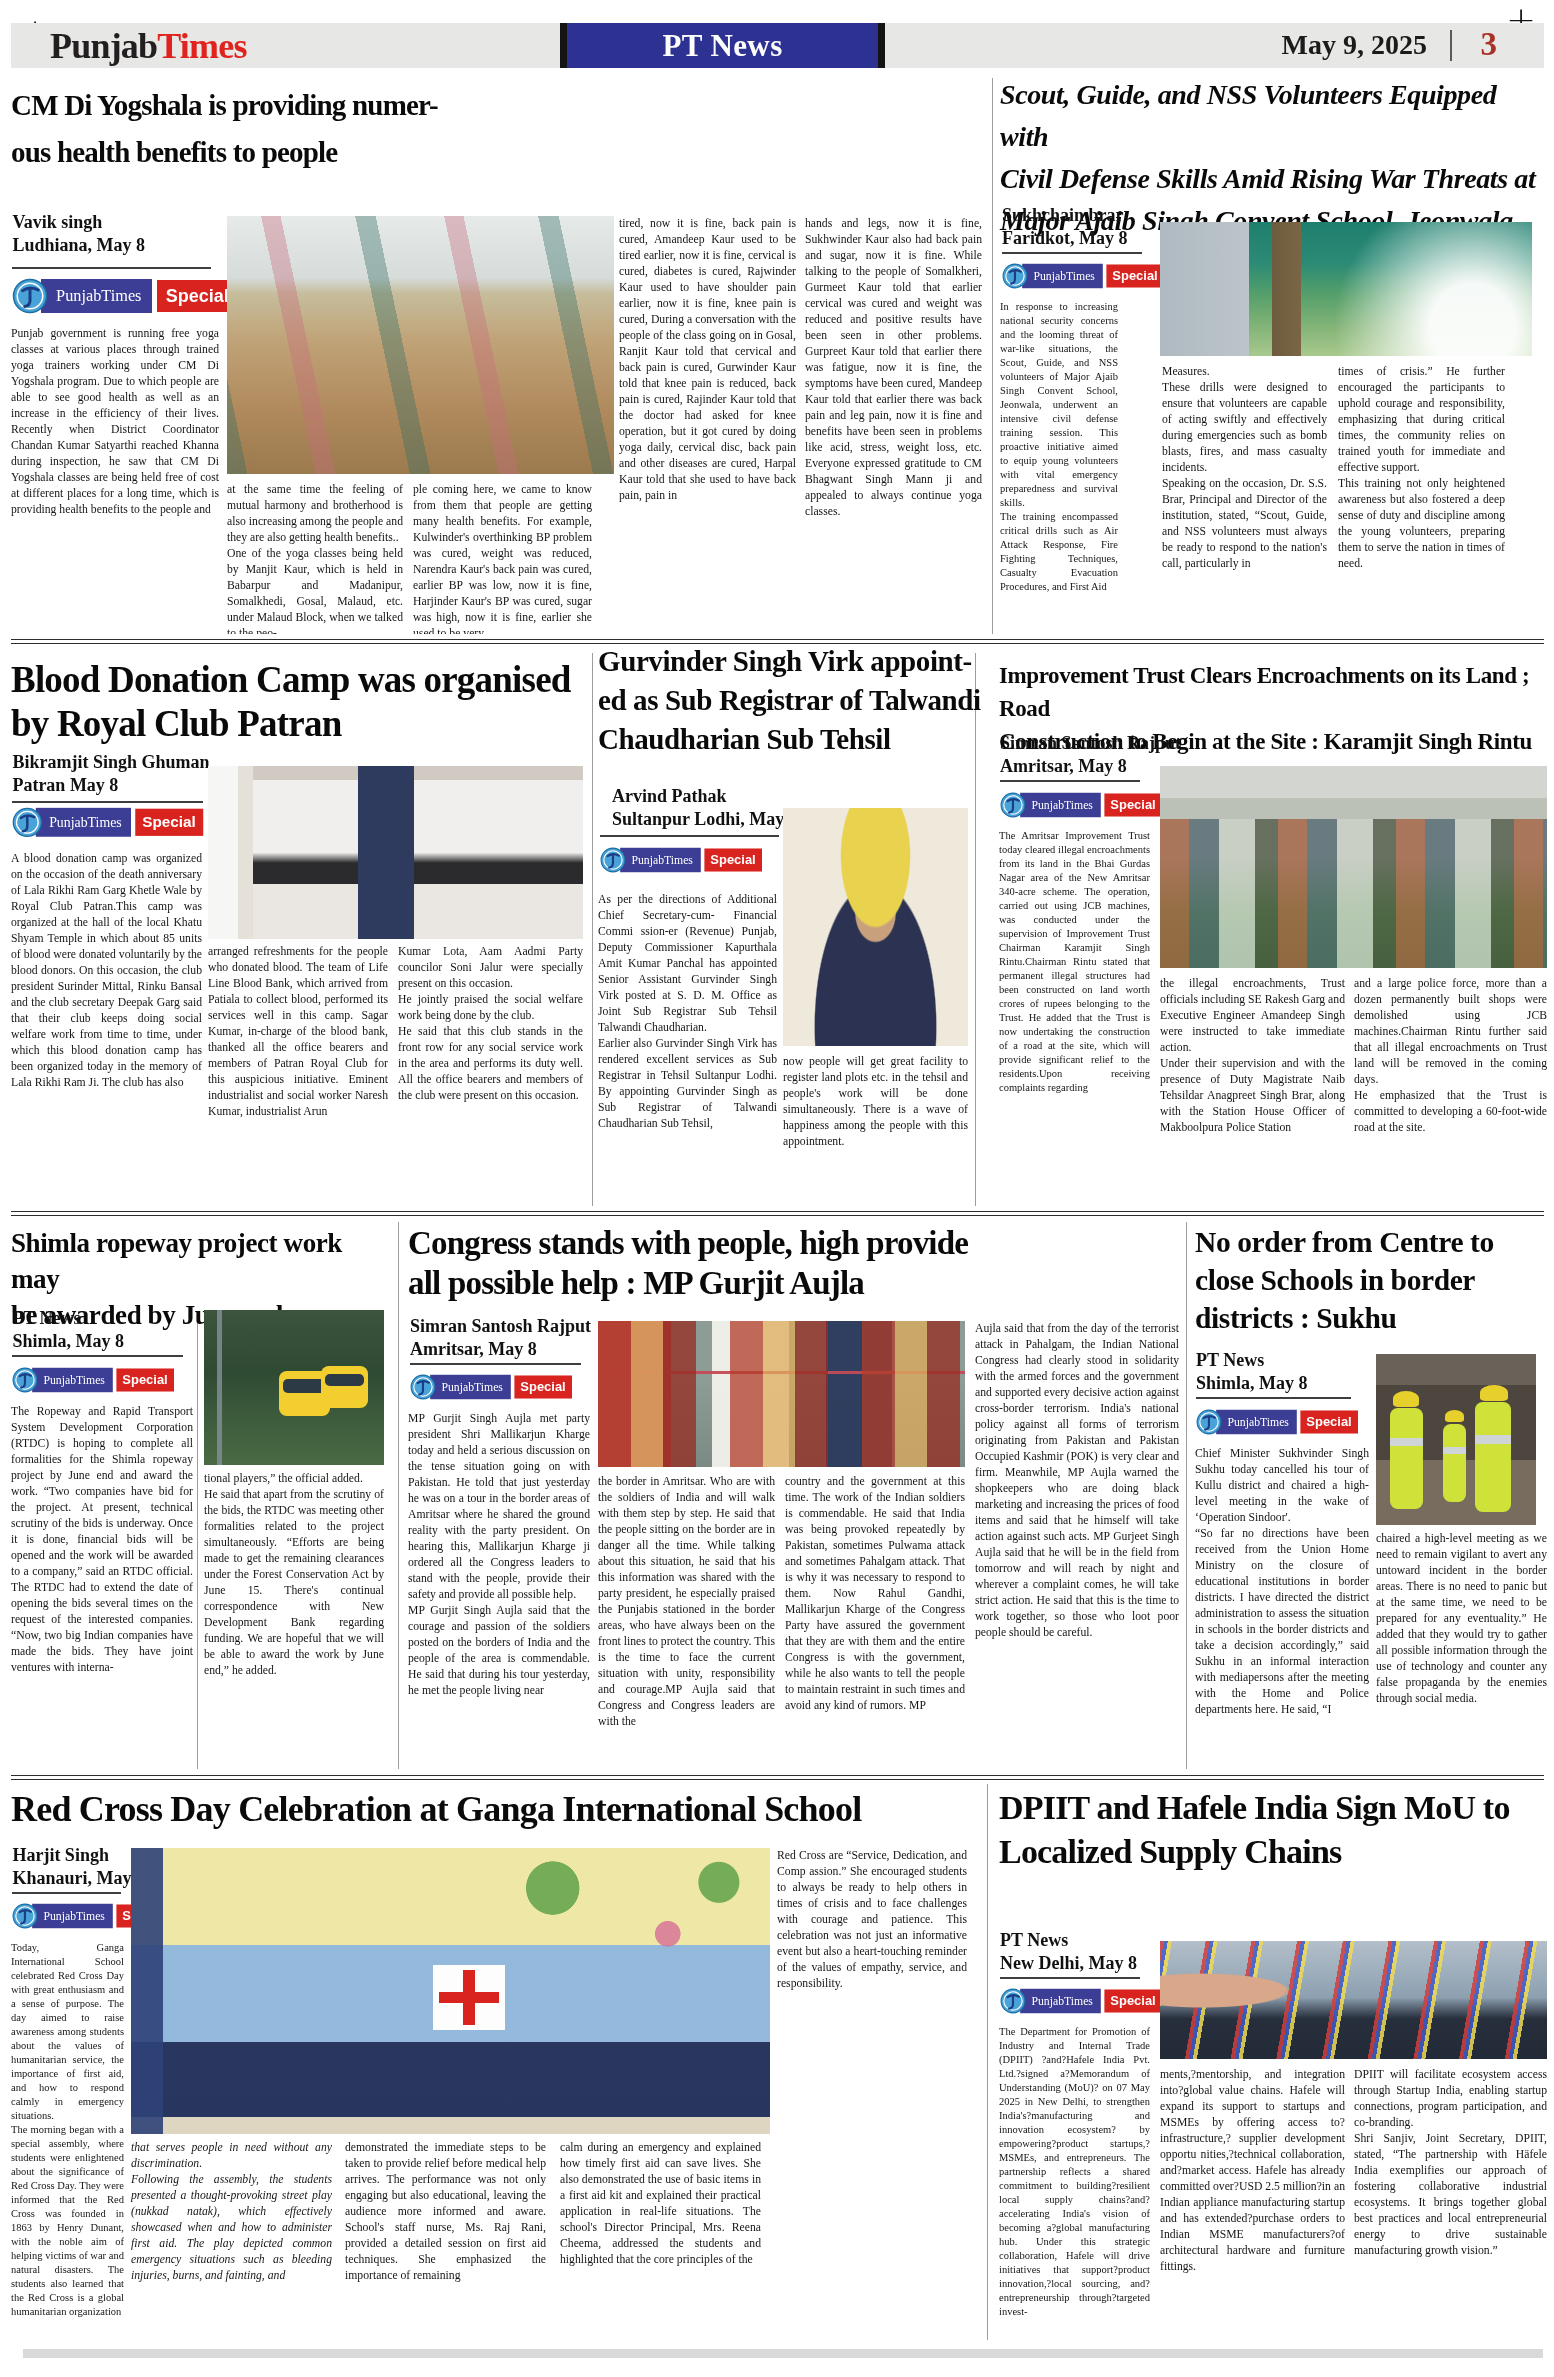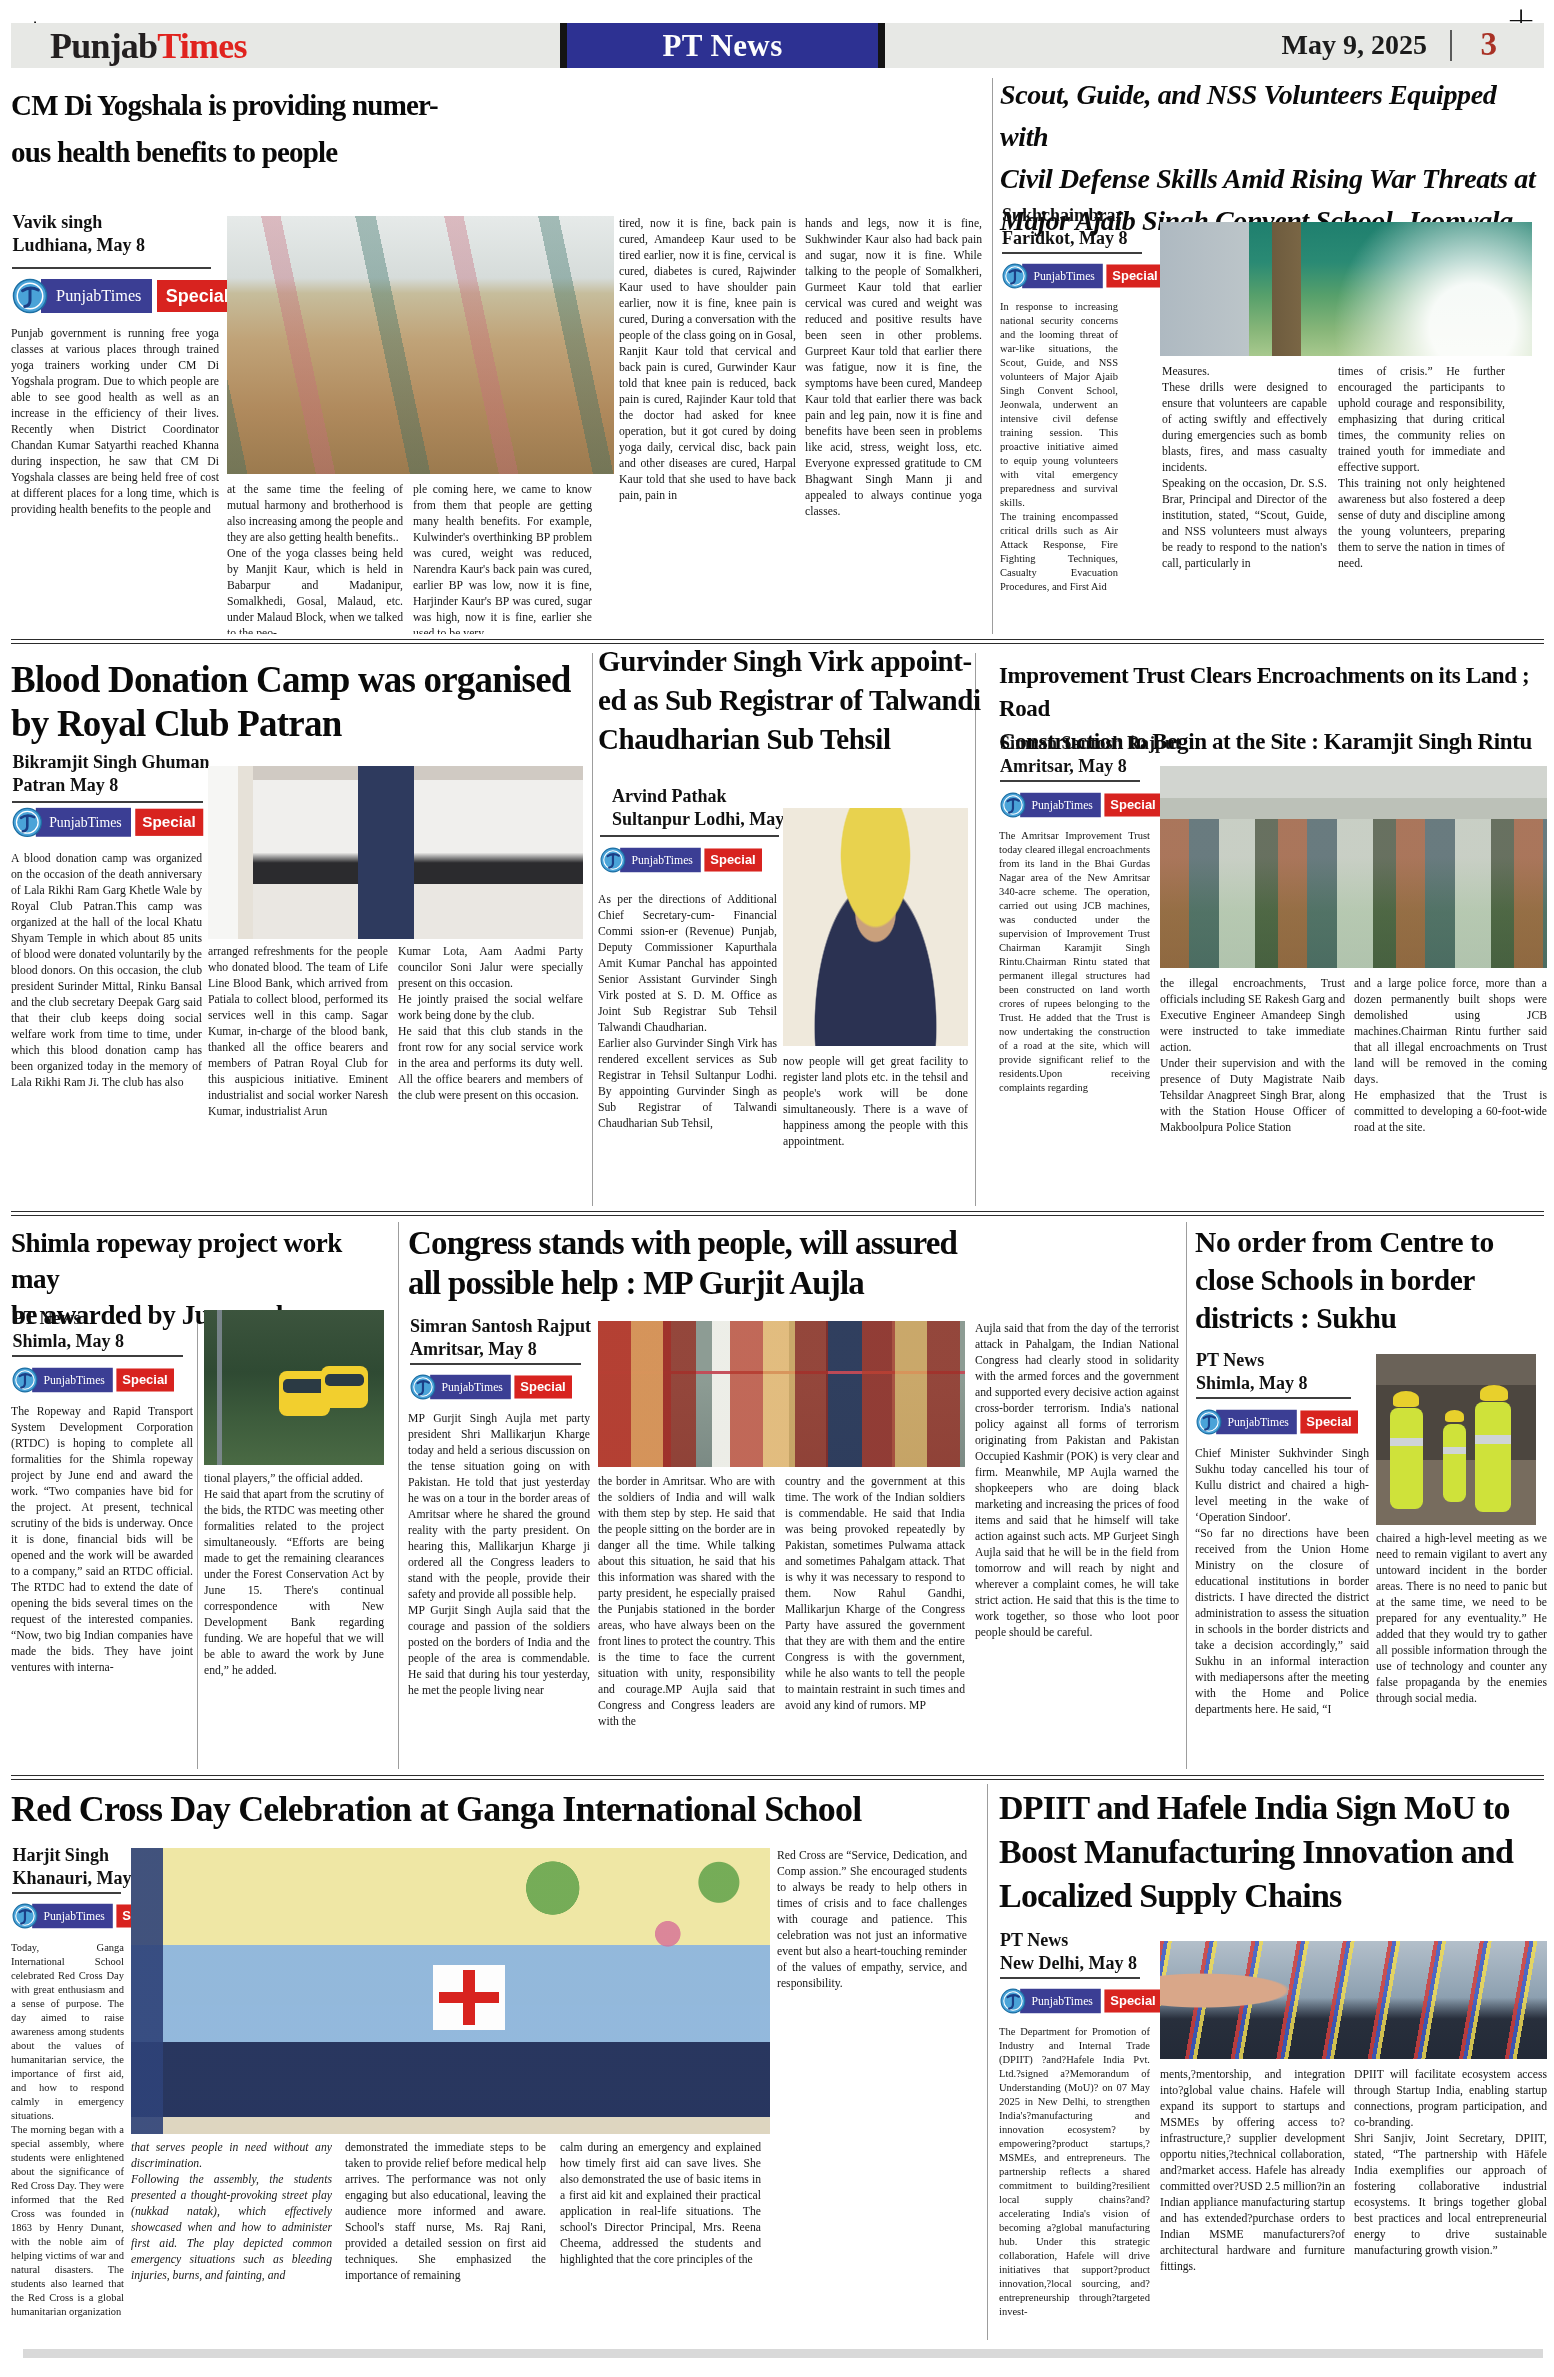--- a/index.html
+++ b/index.html
@@ -304,21 +304,21 @@
       <div class="cabin" style="left:117px;top:56px;width:47px;height:42px;">
           <div class="win"></div>
         </div>
     </div>
     <div class="col" style="left:204px;top:1471px;width:180px;height:299px;">tional players,” the official added.
 He said that apart from the scrutiny of the bids, the RTDC was meeting other formalities related to the project simultaneously. “Efforts are being made to get the remaining clearances under the Forest Conservation Act by June 15. There's continual correspondence with New Development Bank regarding funding. We are hopeful that we will be able to award the work by June end,” he added.</div>
   </section>
 
   <section>
     <div class="hl" style="left:408px;top:1223px;width:591px;font-size:33px;line-height:40px;">
-      <div>Congress stands with people, will assured</div>
+      <div>Congress stands with people, high provide</div>
       <div>all possible help : MP Gurjit Aujla</div>
     </div>
     <div class="byline" style="left:410px;top:1315px;">
       <div>Simran Santosh Rajput</div>
       <div>Amritsar, May 8</div>
     </div>
     <div class="brule" style="left:410px;top:1363px;width:171px;"></div>
     <div class="badges sm" style="left:410px;top:1369px;">
       <span class="logo">
         <svg viewBox="0 0 48 48" width="36" height="36">
@@ -404,21 +404,20 @@
     <div class="col" style="left:131px;top:2140px;width:201px;height:201px;font-style:italic;">that serves people in need without any discrimination.
 Following the assembly, the students presented a thought-provoking street play (nukkad natak), which effectively showcased when and how to administer first aid. The play depicted common emergency situations such as bleeding injuries, burns, and fainting, and</div>
     <div class="col" style="left:345px;top:2140px;width:201px;height:201px;">demonstrated the immediate steps to be taken to provide relief before medical help arrives. The performance was not only engaging but also educational, leaving the audience more informed and aware. School's staff nurse, Ms. Raj Rani, provided a detailed session on first aid techniques. She emphasized the importance of remaining</div>
     <div class="col" style="left:560px;top:2140px;width:201px;height:201px;">calm during an emergency and explained how timely first aid can save lives. She also demonstrated the use of basic items in a first aid kit and explained their practical application in real-life situations. The school's Director Principal, Mrs. Reena Cheema, addressed the students and highlighted that the core principles of the</div>
     <div class="col" style="left:777px;top:1848px;width:190px;height:493px;">Red Cross are “Service, Dedication, and Comp assion.” She encouraged students to always be ready to help others in times of crisis and to face challenges with courage and patience. This celebration was not just an informative event but also a heart-touching reminder of the values of empathy, service, and responsibility.</div>
   </section>
 
   <section>
     <div class="hl" style="left:999px;top:1786px;width:550px;font-size:34px;line-height:44px;">
       <div>DPIIT and Hafele India Sign MoU to</div>
-      <div>Boost Manufacturing Innovation and</div>
       <div>Localized Supply Chains</div>
     </div>
     <div class="byline" style="left:1000px;top:1929px;">
       <div>PT News</div>
       <div>New Delhi, May 8</div>
     </div>
     <div class="brule" style="left:1000px;top:1977px;width:140px;"></div>
     <div class="badges sm" style="left:1000px;top:1983px;">
       <span class="logo">
         <svg viewBox="0 0 48 48" width="36" height="36">

